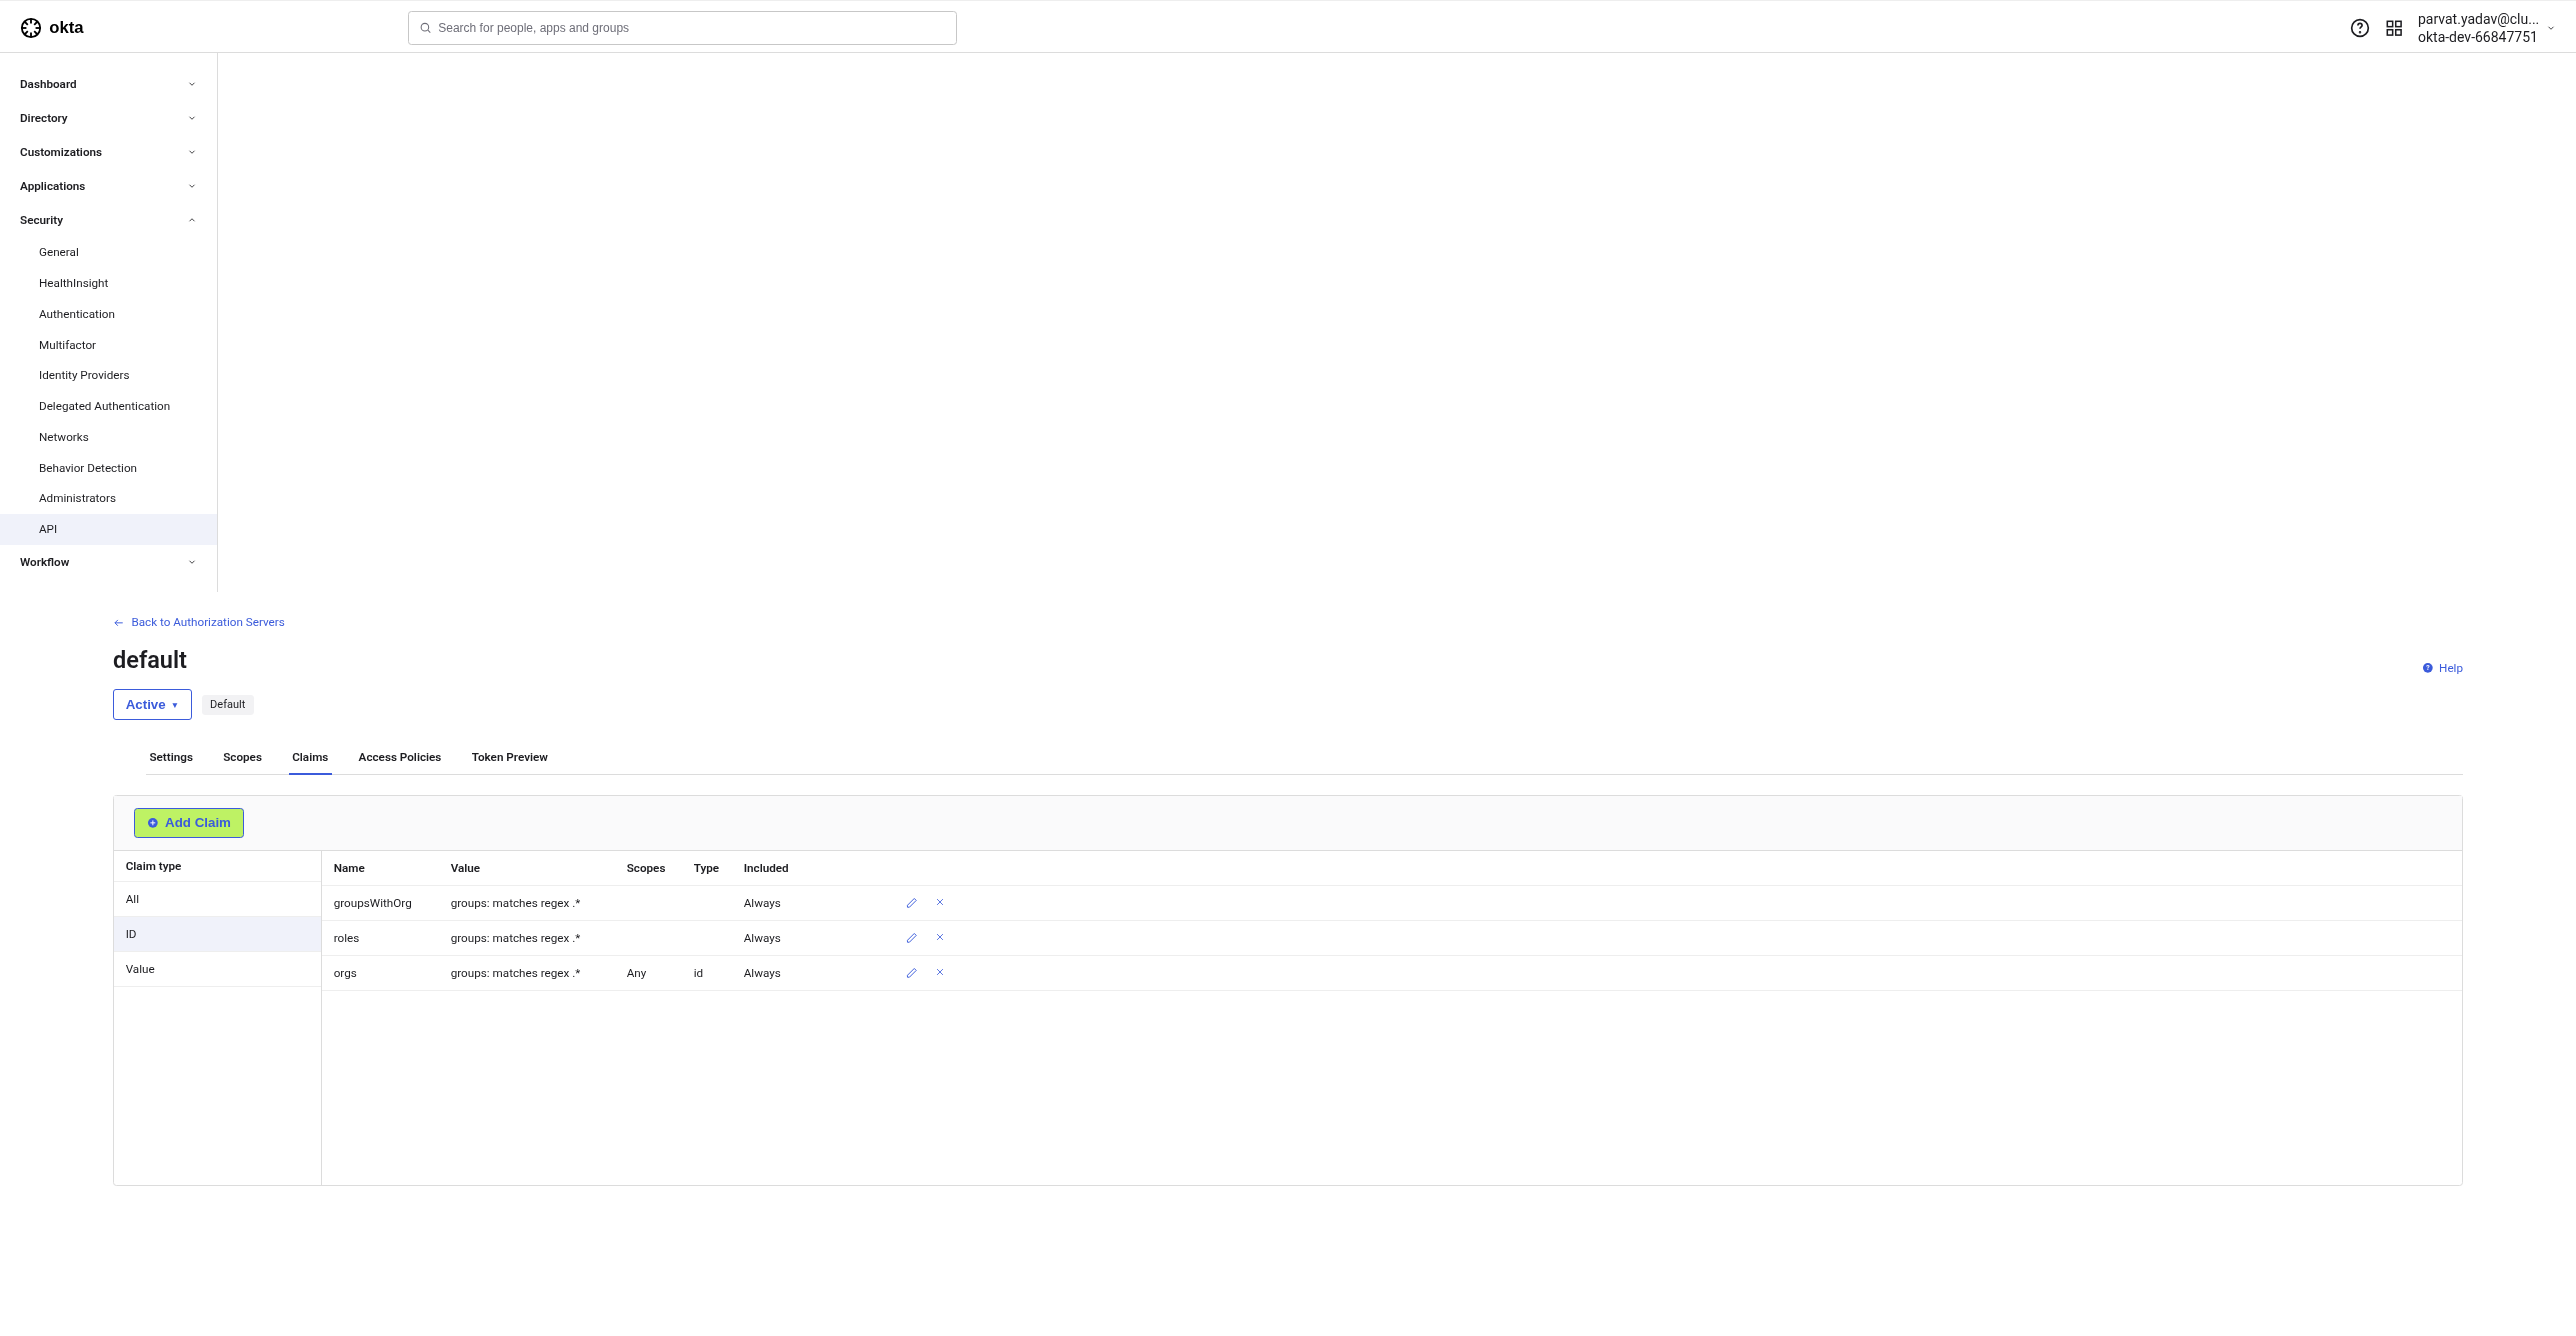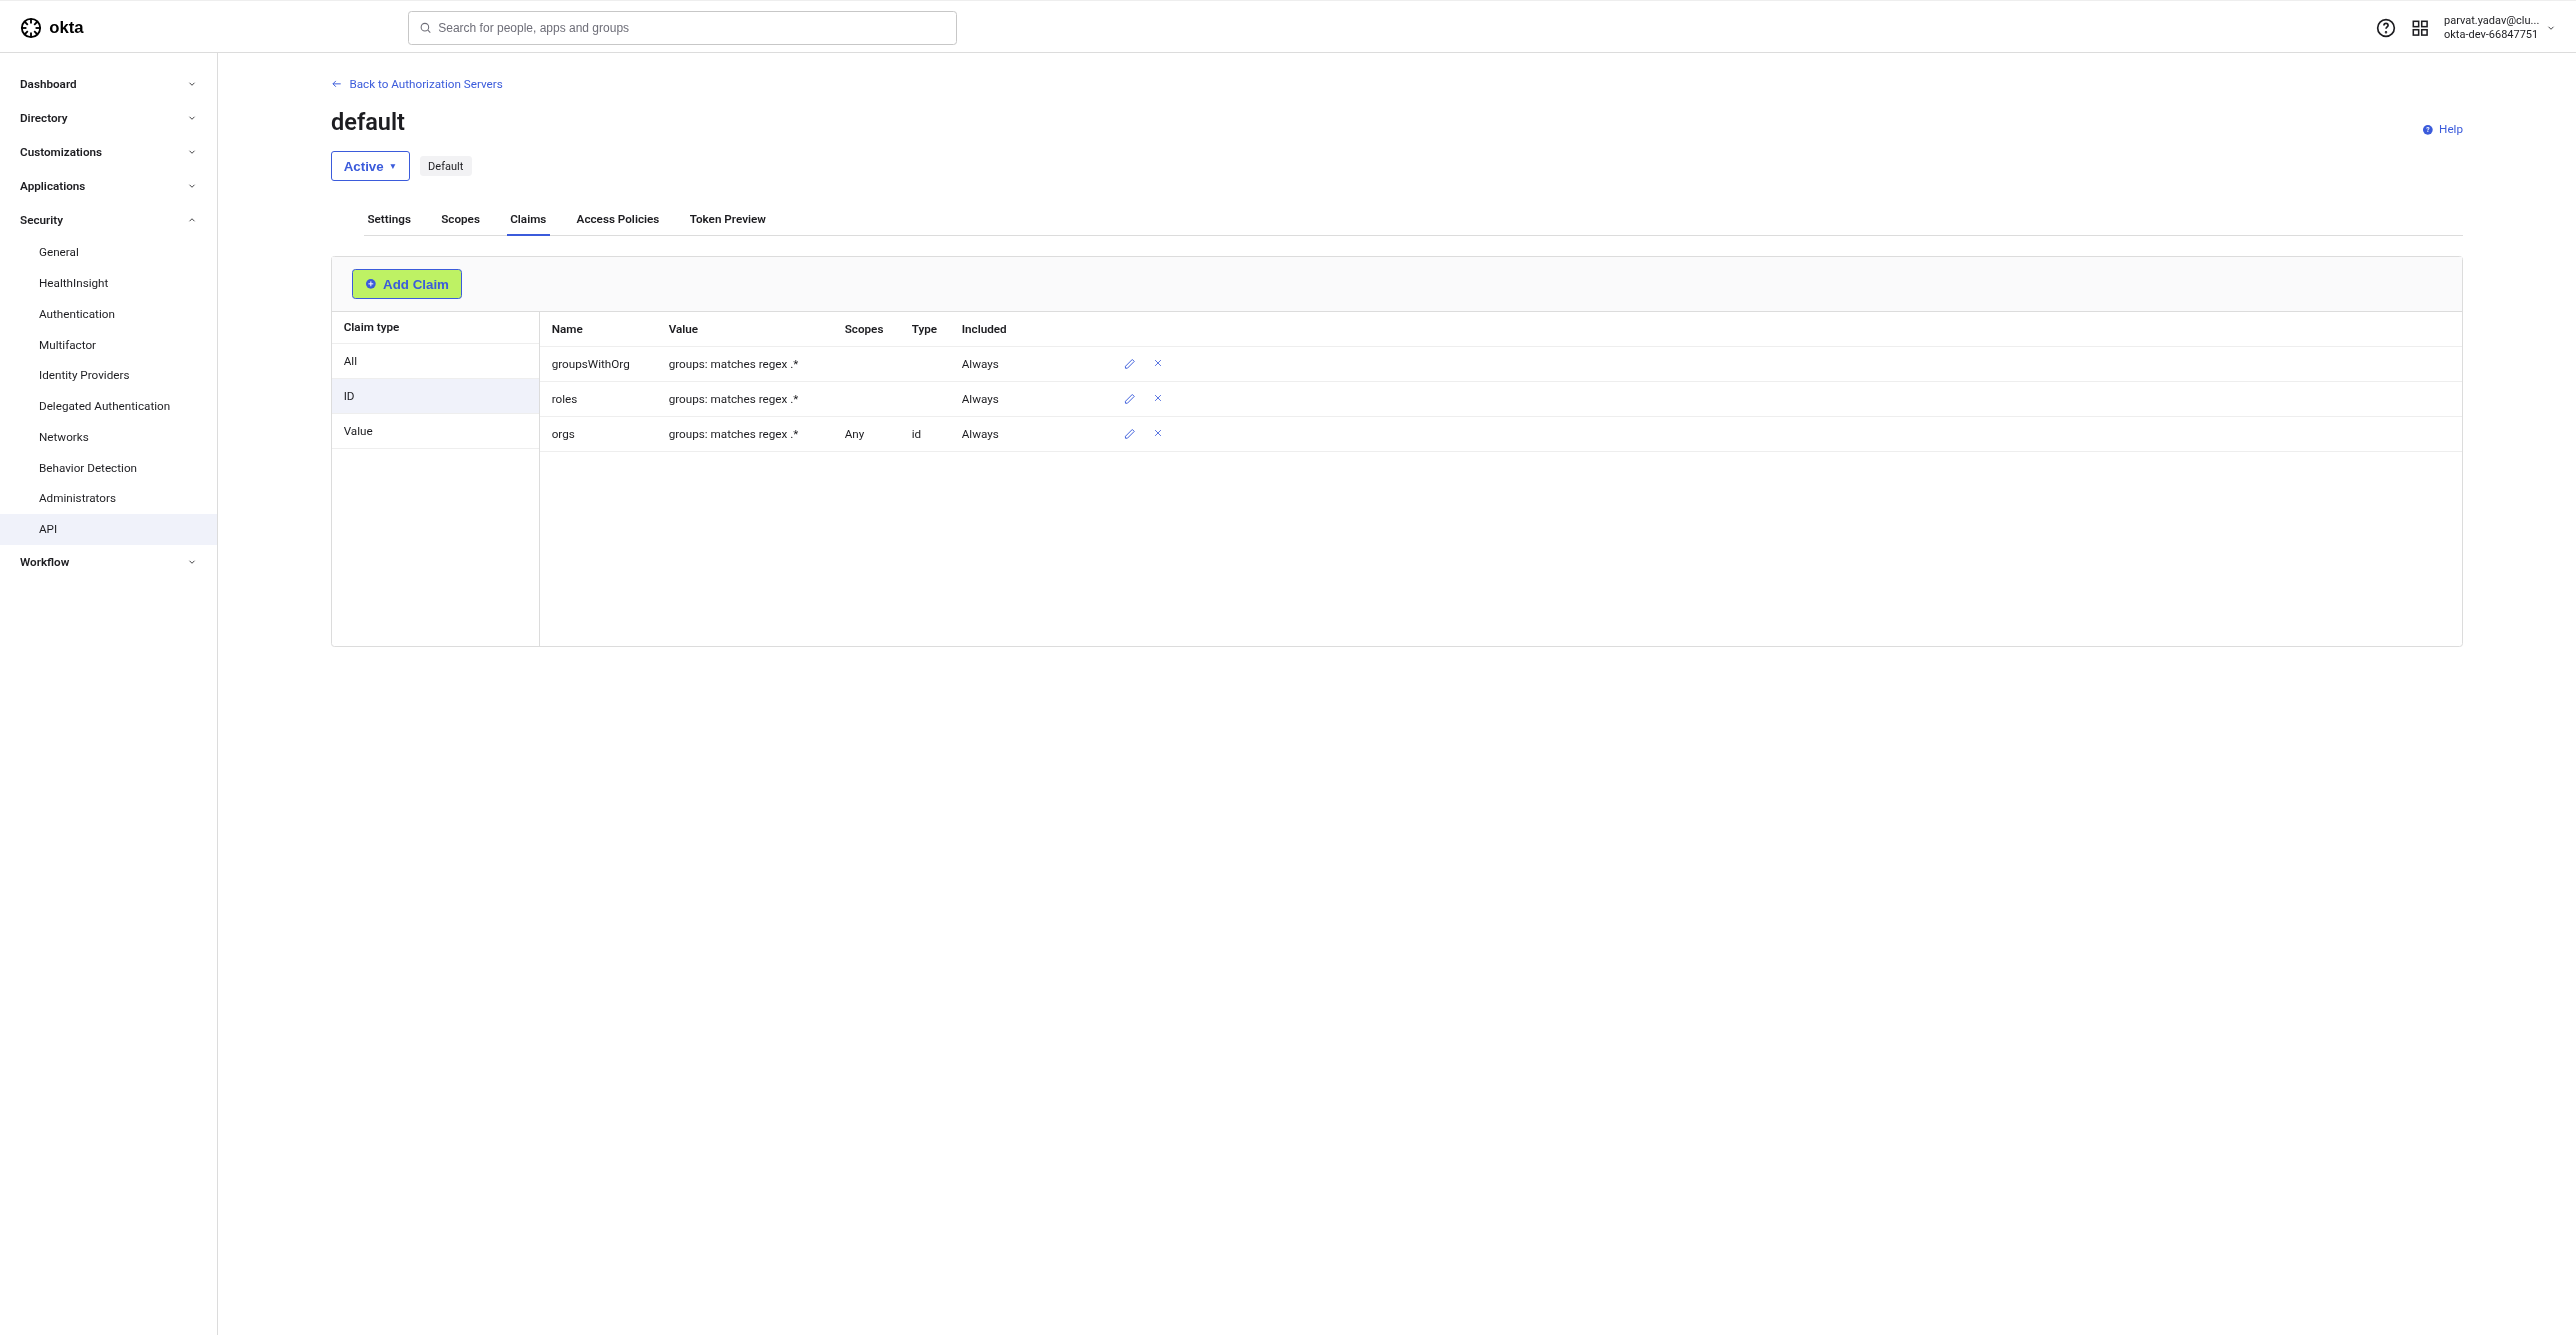--- a/index.html
+++ b/index.html
@@ -40,25 +40,26 @@
   margin-left: 6.7px;
 }
 .search-box input::placeholder { color: #6e6e78; }
 .header-right {
   margin-left: auto;
   display: flex;
   align-items: center;
   gap: 15px;
 }
 .icon-btn { display:flex; align-items:center; justify-content:center; cursor:pointer; }
-.user-info { display:flex; flex-direction: column; line-height:1.3; font-size:11px; }
+.user-info { display:flex; flex-direction: column; line-height:1.3; font-size:14px; }
 .user-dd { display:flex; align-items:center; gap:6.7px; cursor:pointer; }
 .main {
   display: flex;
   min-height: calc(100vh - 54px);
+  flex-direction: column;
 }
 .sidebar {
   width: 218px;
   border-right: 0.8px solid #dcdcdc;
   padding: 13.4px 0;
 }
 .nav-item {
   display: flex;
   align-items: center;
   justify-content: space-between;

